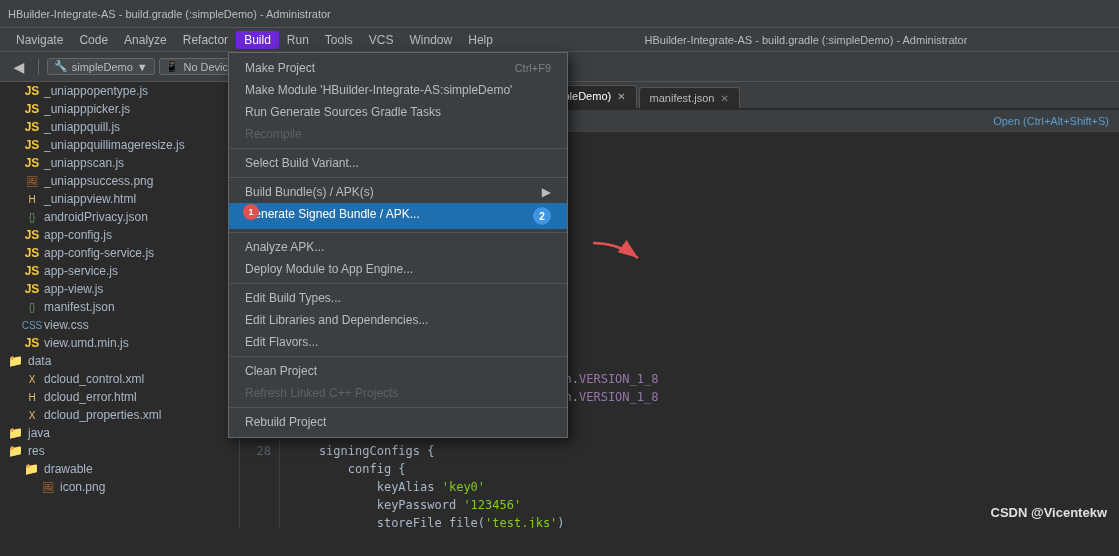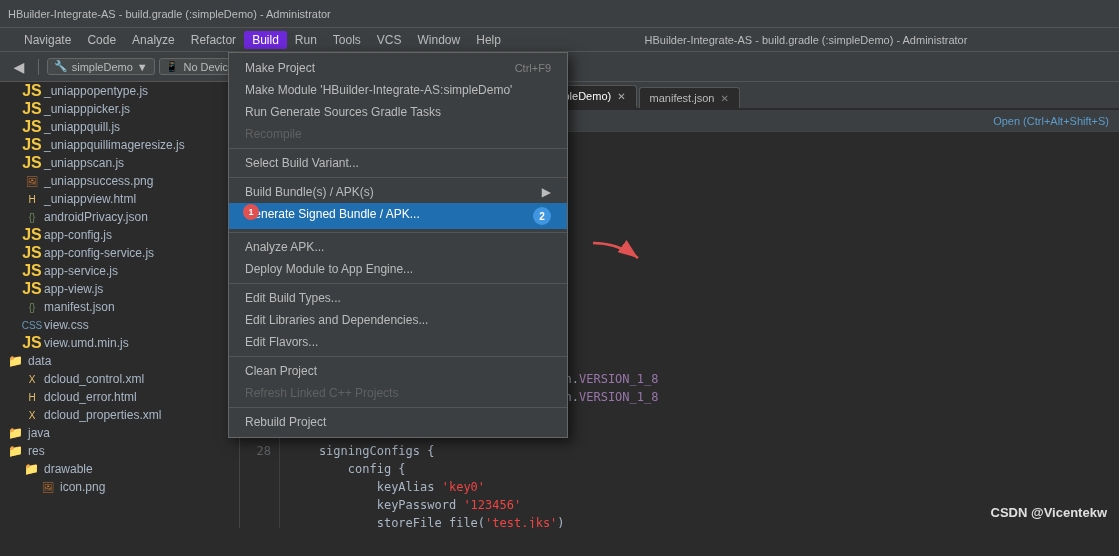--- a/index.html
+++ b/index.html
@@ -25,21 +25,21 @@
       color: #bbbbbb;
       flex-shrink: 0;
     }
 
     
     .menu-bar {
       height: 24px;
       background: #3c3f41;
       display: flex;
       align-items: center;
-      padding: 0 16px;
+      padding: 0 8px;
       border-bottom: 1px solid #555;
       flex-shrink: 0;
     }
     .menu-item {
       padding: 2px 8px;
       cursor: pointer;
       font-size: 12px;
       color: #bbbbbb;
       border-radius: 2px;
     }
@@ -144,21 +144,21 @@
       cursor: pointer;
       white-space: nowrap;
       color: #a9b7c6;
       font-size: 12px;
     }
     .tree-item .icon { width: 16px; height: 16px; display: flex; align-items: center; justify-content: center; margin-right: 4px; flex-shrink: 0; }
     .tree-item.indent-1 { padding-left: 24px; }
     .tree-item.indent-2 { padding-left: 40px; }
 
     
-    .js-icon { color: #f5c842; font-size: 16px; font-weight: bold; }
+    .js-icon { color: #f5c842; font-size: 12px; font-weight: bold; }
     .png-icon { color: #cc7832; font-size: 10px; }
     .html-icon { color: #e8bf6a; font-size: 10px; }
     .json-icon { color: #6a8759; font-size: 10px; }
     .xml-icon { color: #e8bf6a; font-size: 10px; }
     .css-icon { color: #6897bb; font-size: 10px; }
 
     
     .editor-area {
       flex: 1;
       background: #2b2b2b;
@@ -209,21 +209,21 @@
       font-size: 12px;
       line-height: 18px;
       color: #a9b7c6;
       white-space: pre;
     }
     .code-area::-webkit-scrollbar { width: 8px; height: 8px; }
     .code-area::-webkit-scrollbar-track { background: #2b2b2b; }
     .code-area::-webkit-scrollbar-thumb { background: #555; border-radius: 3px; }
 
     .kw { color: #cc7832; }
-    .str { color: #ef4444; }
+    .str { color: #84cc16; }
     .num { color: #6897bb; }
     .fn { color: #ffc66d; }
     .comment { color: #808080; }
     .prop { color: #9876aa; }
     .dropdown-menu {
       position: absolute;
       top: 52px;
       left: 228px;
       background: #3c3f41;
       border: 1px solid #666;

